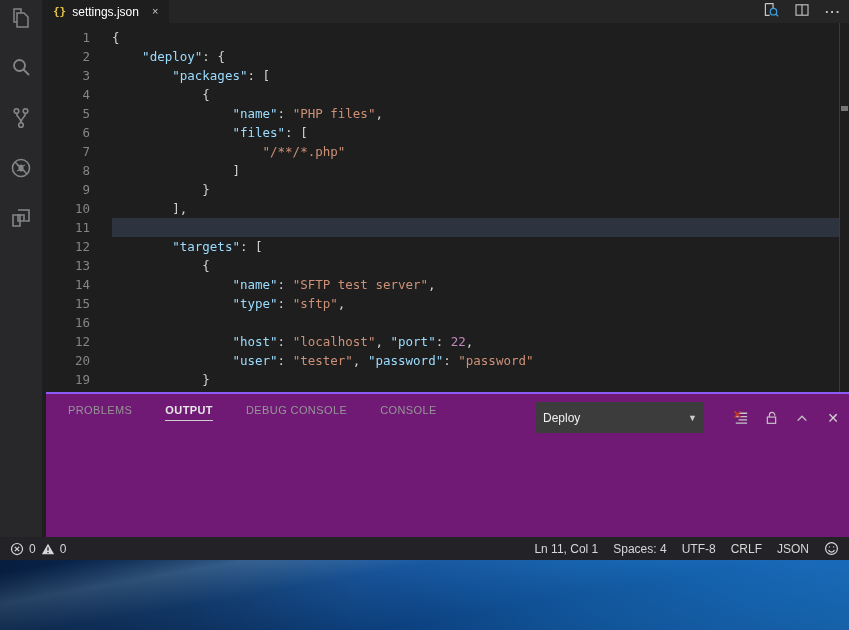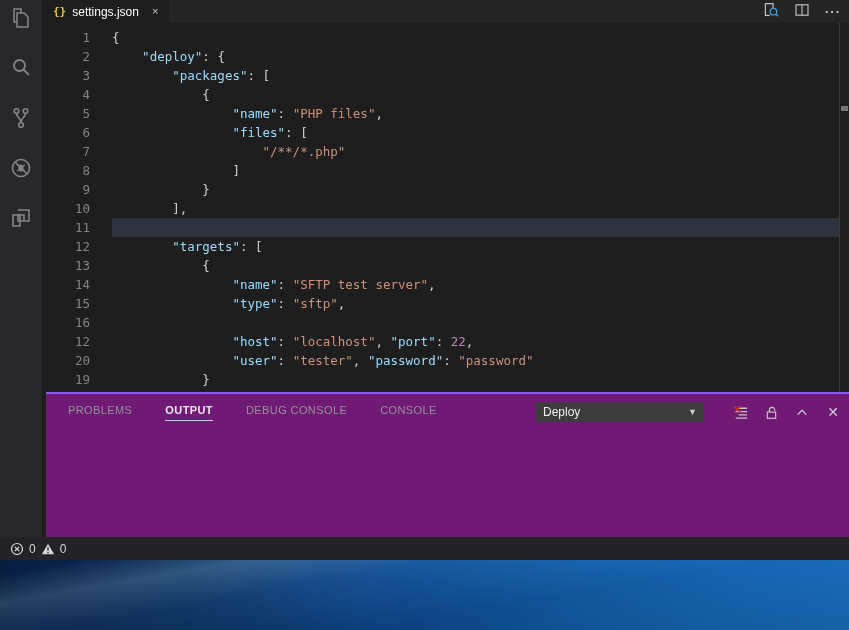--- a/index.html
+++ b/index.html
@@ -31,21 +31,21 @@
   .ruler-line{position:absolute;right:9px;top:0;bottom:0;width:1px;background:#3a3a3a;}
   .ruler-marker{position:absolute;right:1px;top:83px;width:7px;height:5px;background:#767676;}
 
   
   .panel{position:absolute;left:46px;top:392px;right:0;height:145px;background:#701a75;
          border-top:2px solid #8b5cf6;box-sizing:border-box;}
   .panel-tabs{display:flex;gap:33px;padding-left:22px;padding-top:10px;}
   .ptab{font-size:11px;letter-spacing:.4px;color:#969696;padding-bottom:4px;cursor:default;}
   .ptab.active{color:#e7e7e7;border-bottom:1px solid #cccccc;font-weight:bold;}
   .panel-controls{position:absolute;right:7px;top:8px;display:flex;align-items:center;gap:13px;}
-  .channel-select{width:168px;height:20px;background:#3c3c3c;color:#f0f0f0;font-size:12px;
+  .channel-select{width:168px;height:31px;background:#3c3c3c;color:#f0f0f0;font-size:12px;
     display:flex;align-items:center;justify-content:space-between;padding:0 7px;box-sizing:border-box;margin-right:14px;}
   .channel-caret{color:#cccccc;font-size:9px;}
   .picon{width:18px;height:18px;display:flex;align-items:center;justify-content:center;color:#c5c5c5;}
   .picon-close{font-size:14px;color:#d0d0d0;}
 
   
   .statusbar{position:absolute;left:0;top:537px;right:0;height:23px;background:#232327;
     color:#d7d7d7;font-size:12px;display:flex;align-items:center;justify-content:space-between;
     padding:0 10px;box-sizing:border-box;}
   .sb-left{display:flex;align-items:center;gap:5px;}
@@ -212,15 +212,28 @@
       <circle cx="8" cy="8" r="6.3"></circle>
         <path d="M5.5 5.5l5 5M10.5 5.5l-5 5"></path>
     </svg>
     <span class="sb-item">0</span>
     <svg viewBox="0 0 16 16" width="14" height="14">
       <path d="M8 2 L15 14 H1 Z" fill="#d7d7d7"></path>
       <path d="M8 6v4M8 11.5v1.4" stroke="#232327" stroke-width="1.5"></path>
     </svg>
     <span class="sb-item">0</span>
   </div>
+  <div class="sb-right">
+    <span class="sb-item">Ln 11, Col 1</span>
+    <span class="sb-item">Spaces: 4</span>
+    <span class="sb-item">UTF-8</span>
+    <span class="sb-item">CRLF</span>
+    <span class="sb-item">JSON</span>
+    <svg viewBox="0 0 16 16" width="15" height="15" fill="none" stroke="#d7d7d7" stroke-width="1.3">
+      <circle cx="8" cy="8" r="6.3"></circle>
+      <circle cx="5.8" cy="6.3" r="0.7" fill="#d7d7d7" stroke="none"></circle>
+      <circle cx="10.2" cy="6.3" r="0.7" fill="#d7d7d7" stroke="none"></circle>
+      <path d="M4.8 9.5 a3.4 3.4 0 0 0 6.4 0"></path>
+    </svg>
+  </div>
 </div>
 
 <div class="wallpaper"></div>
 
 </body></html>

